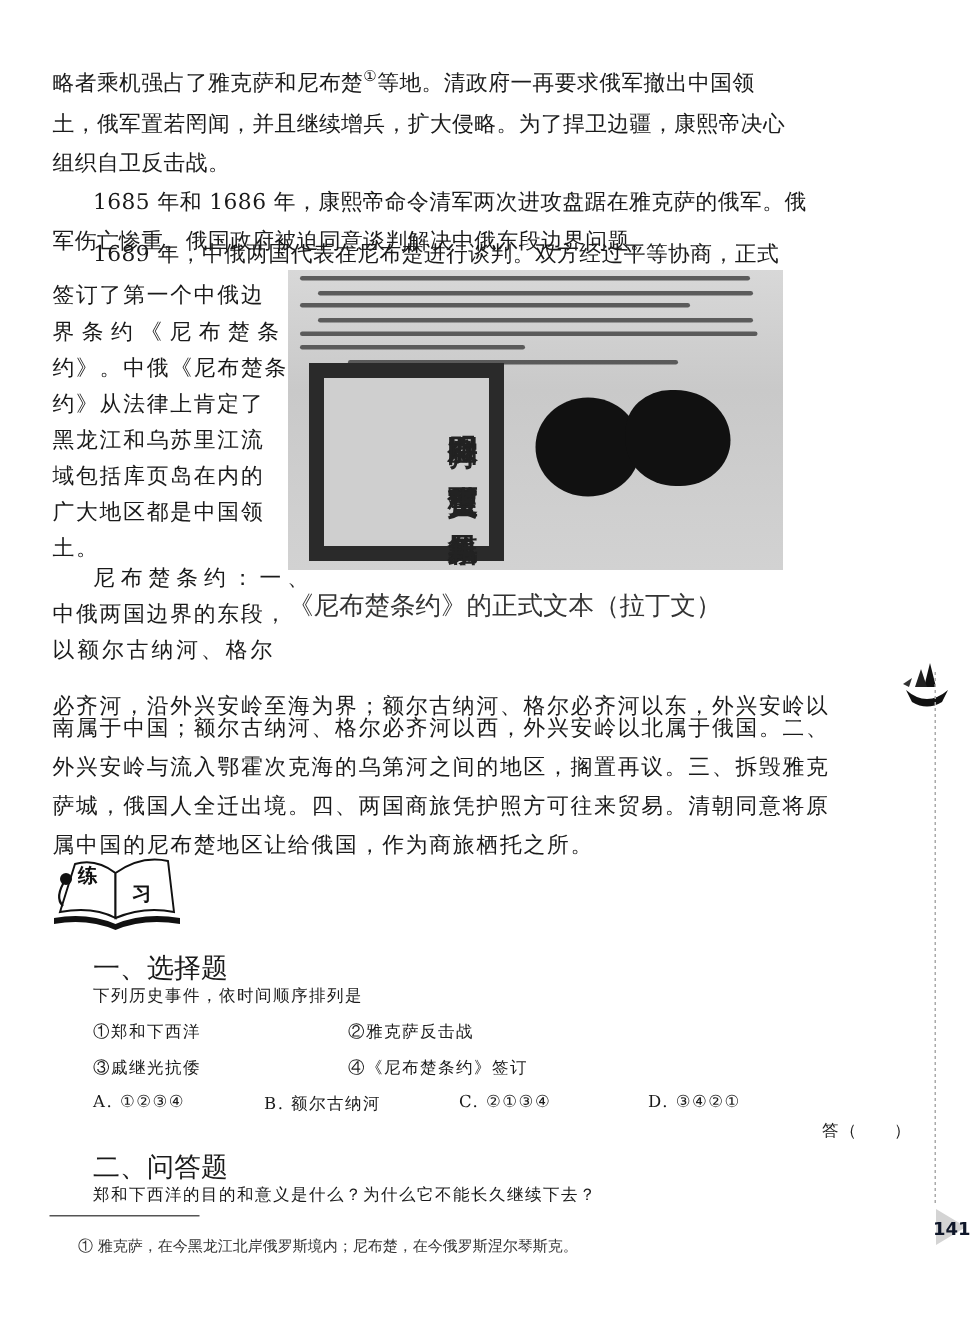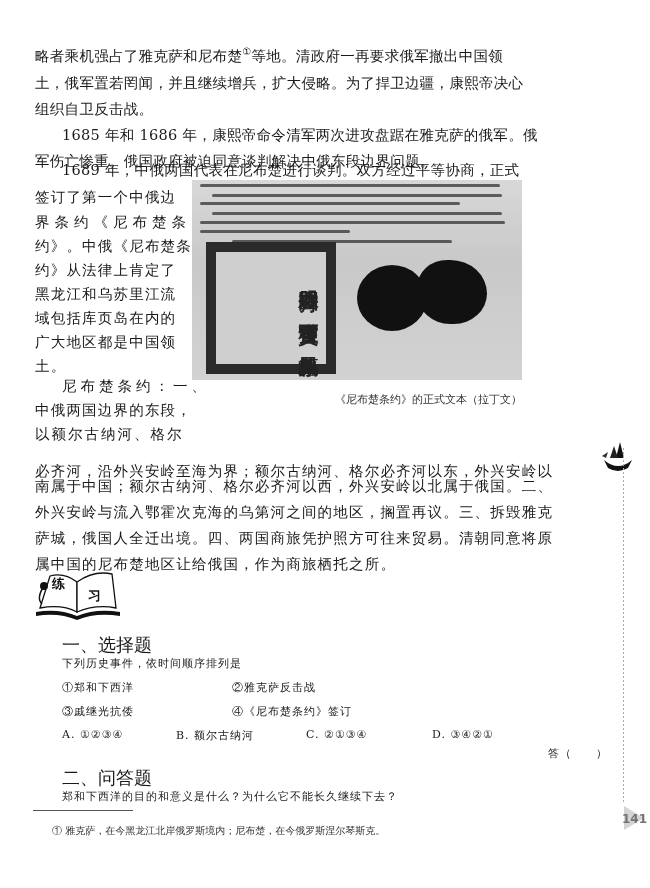--- a/index.html
+++ b/index.html
@@ -9,26 +9,26 @@
   .line { position:absolute; left:35px; font-size:14.5px; line-height:20px; white-space:nowrap; letter-spacing:0.3px; }
   .kai { font-family:Liberation Serif, serif; letter-spacing:1.2px; }
   .sup { font-size:10px; vertical-align:super; line-height:0; }
   .photo { position:absolute; left:192px; top:180px; width:330px; height:200px;
            background:linear-gradient(180deg,#d8d8d8 0%,#c9c9c9 40%,#d2d2d2 100%); overflow:hidden; }
   .script-line { position:absolute; height:3px; background:#333; opacity:0.75; border-radius:2px; }
   .seal-box { position:absolute; left:14px; top:62px; width:130px; height:132px; border:10px solid #2a2a2a; background:#cfcfcf; box-sizing:border-box; }
   .seal-glyphs { position:absolute; inset:6px; display:flex; justify-content:space-around; align-items:flex-start;
                  font-size:20px; color:#222; writing-mode:vertical-rl; font-weight:bold; line-height:22px; }
   .blob { position:absolute; background:#111; border-radius:50%; }
-  .caption { position:absolute; left:192px; top:392px; width:330px; text-align:right; font-size:11px; color:#333; }
+  .caption { position:absolute; left:192px; top:392px; width:330px; text-align:left; font-size:17px; color:#333; }
   .rule-dotted { position:absolute; left:623px; top:448px; width:1px; height:355px;
                  background:repeating-linear-gradient(180deg,#aaa 0 2px,transparent 2px 4px); }
   .footnote-rule { position:absolute; left:33px; top:810px; width:100px; height:1px; background:#555; }
   .footnote { position:absolute; left:52px; top:824px; font-size:10px; color:#333; white-space:nowrap; }
-  .page-num { position:absolute; left:622px; top:812px; font-family:"DejaVu Sans", sans-serif; font-size:12px; font-weight:bold; color:#737373; }
+  .page-num { position:absolute; left:622px; top:812px; font-family:"DejaVu Sans", sans-serif; font-size:12px; font-weight:bold; color:#0f172a; }
   .page-tab { position:absolute; left:624px; top:806px; width:0; height:0; border-top:12px solid transparent; border-bottom:12px solid transparent; border-left:20px solid #d4d4d4; }
   .ex-title { position:absolute; font-family:"DejaVu Sans", sans-serif; font-size:18px; font-weight:normal; }
   .q { position:absolute; font-size:11px; white-space:nowrap; letter-spacing:1px; }
 </style>
 </head>
 <body>
 
 <div class="line" style="top:46px">
   <span>略者乘机强占了雅克萨和尼布楚</span><span class="sup">①</span><span>等地。清政府一再要求俄军撤出中国领</span>
 </div>

